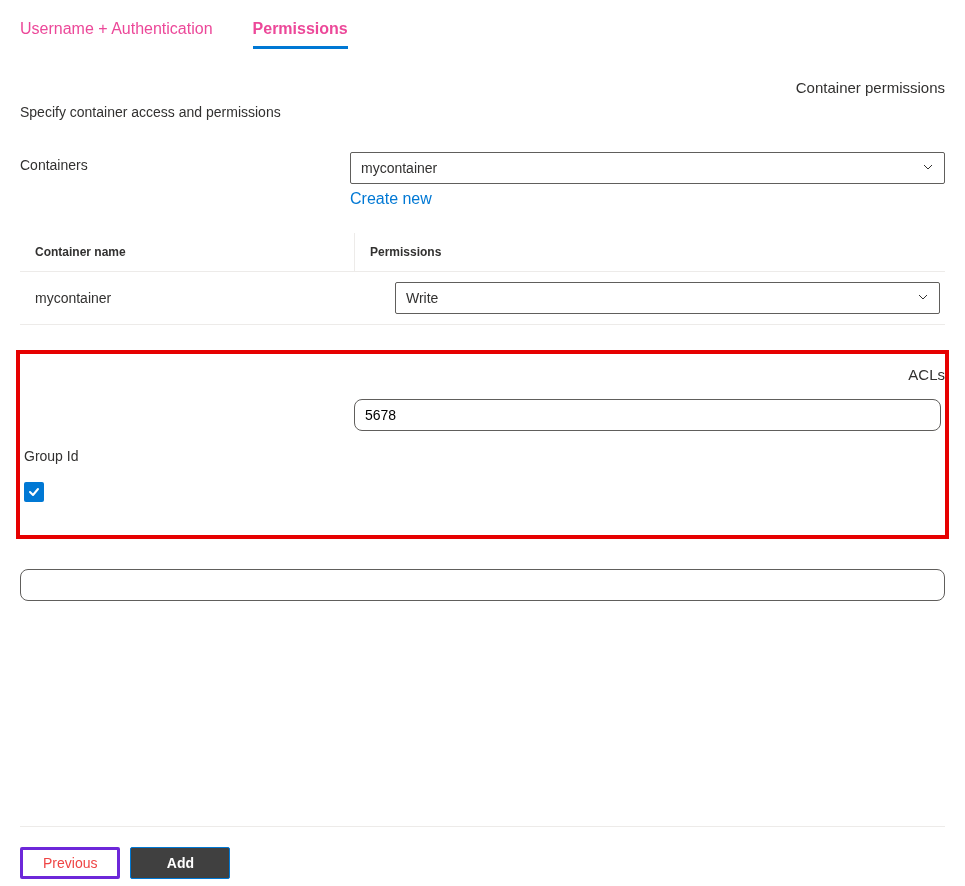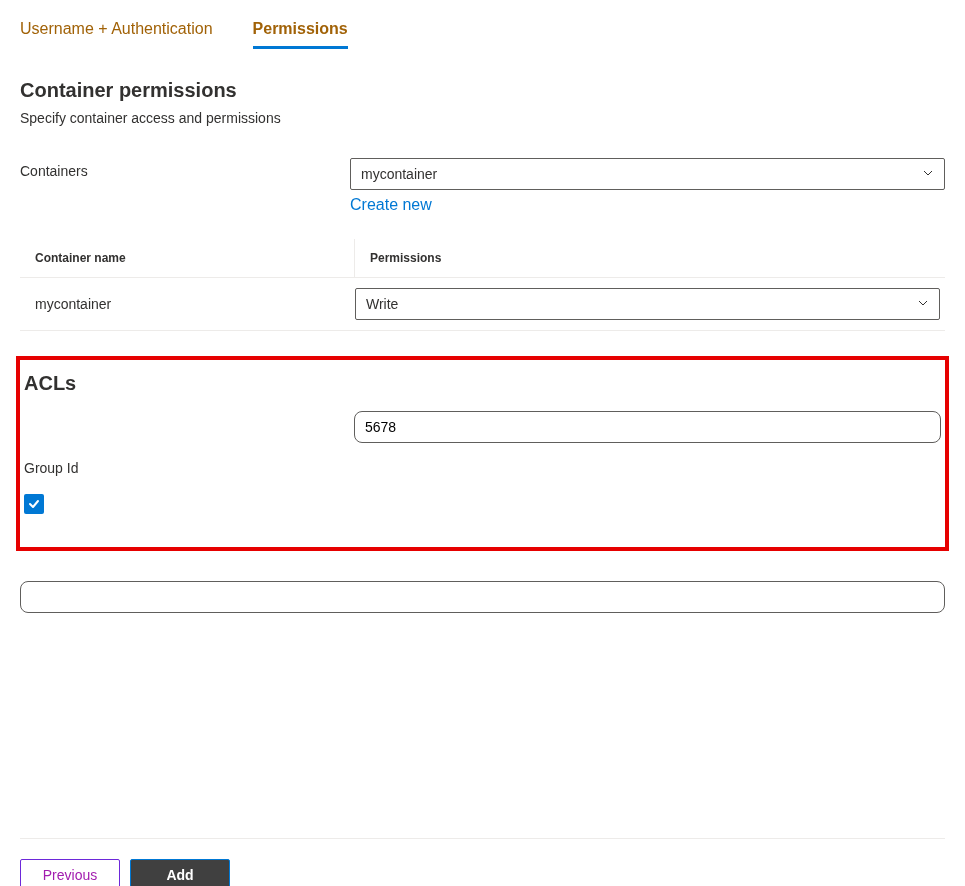--- a/index.html
+++ b/index.html
@@ -17,30 +17,31 @@
     }
     .tabs {
       display: flex;
       gap: 40px;
       margin-bottom: 30px;
     }
     .tab {
       font-size: 16px;
       padding-bottom: 8px;
       cursor: pointer;
-      color: #a16207;
+      color: #ec4899;
     }
     .tab.active {
       font-weight: 600;
       border-bottom: 3px solid #0078d4;
     }
     .section-title {
-      font-weight: 700;
-      font-size: 20px;
+      font-weight: 400;
+      font-size: 15px;
       margin-bottom: 8px;
+      text-align: right;
     }
     .section-desc {
       font-size: 14px;
       color: #323130;
       margin-bottom: 32px;
     }
     .form-row {
       display: flex;
       align-items: flex-start;
       margin-bottom: 8px;
@@ -108,20 +109,21 @@
       border-bottom: 1px solid #edebe9;
     }
     .td-name {
       width: 335px;
       padding-left: 15px;
       font-size: 14px;
     }
     .td-perm {
       flex: 1;
       padding-right: 5px;
+      margin-left: 40px;
     }
     .highlight-box {
       border: 4px solid #e60000;
       padding: 12px 0 25px 0;
       margin-top: 25px;
       margin-left: -4px;
       margin-right: -4px;
     }
     .highlight-box .section-title {
       padding-left: 4px;
@@ -181,22 +183,22 @@
       border-radius: 2px;
       font-size: 14px;
       font-family: inherit;
       cursor: pointer;
       display: inline-flex;
       align-items: center;
       justify-content: center;
     }
     .btn-secondary {
       background: #ffffff;
-      border: 1px solid #6d28d9;
-      color: #a21caf;
+      border: 3px solid #6d28d9;
+      color: #ef4444;
     }
     .btn-primary {
       background: #404040;
       border: 1px solid #0078d4;
       color: #ffffff;
       font-weight: 600;
     }
     .spacer-acls {
       height: 8px;
     }

